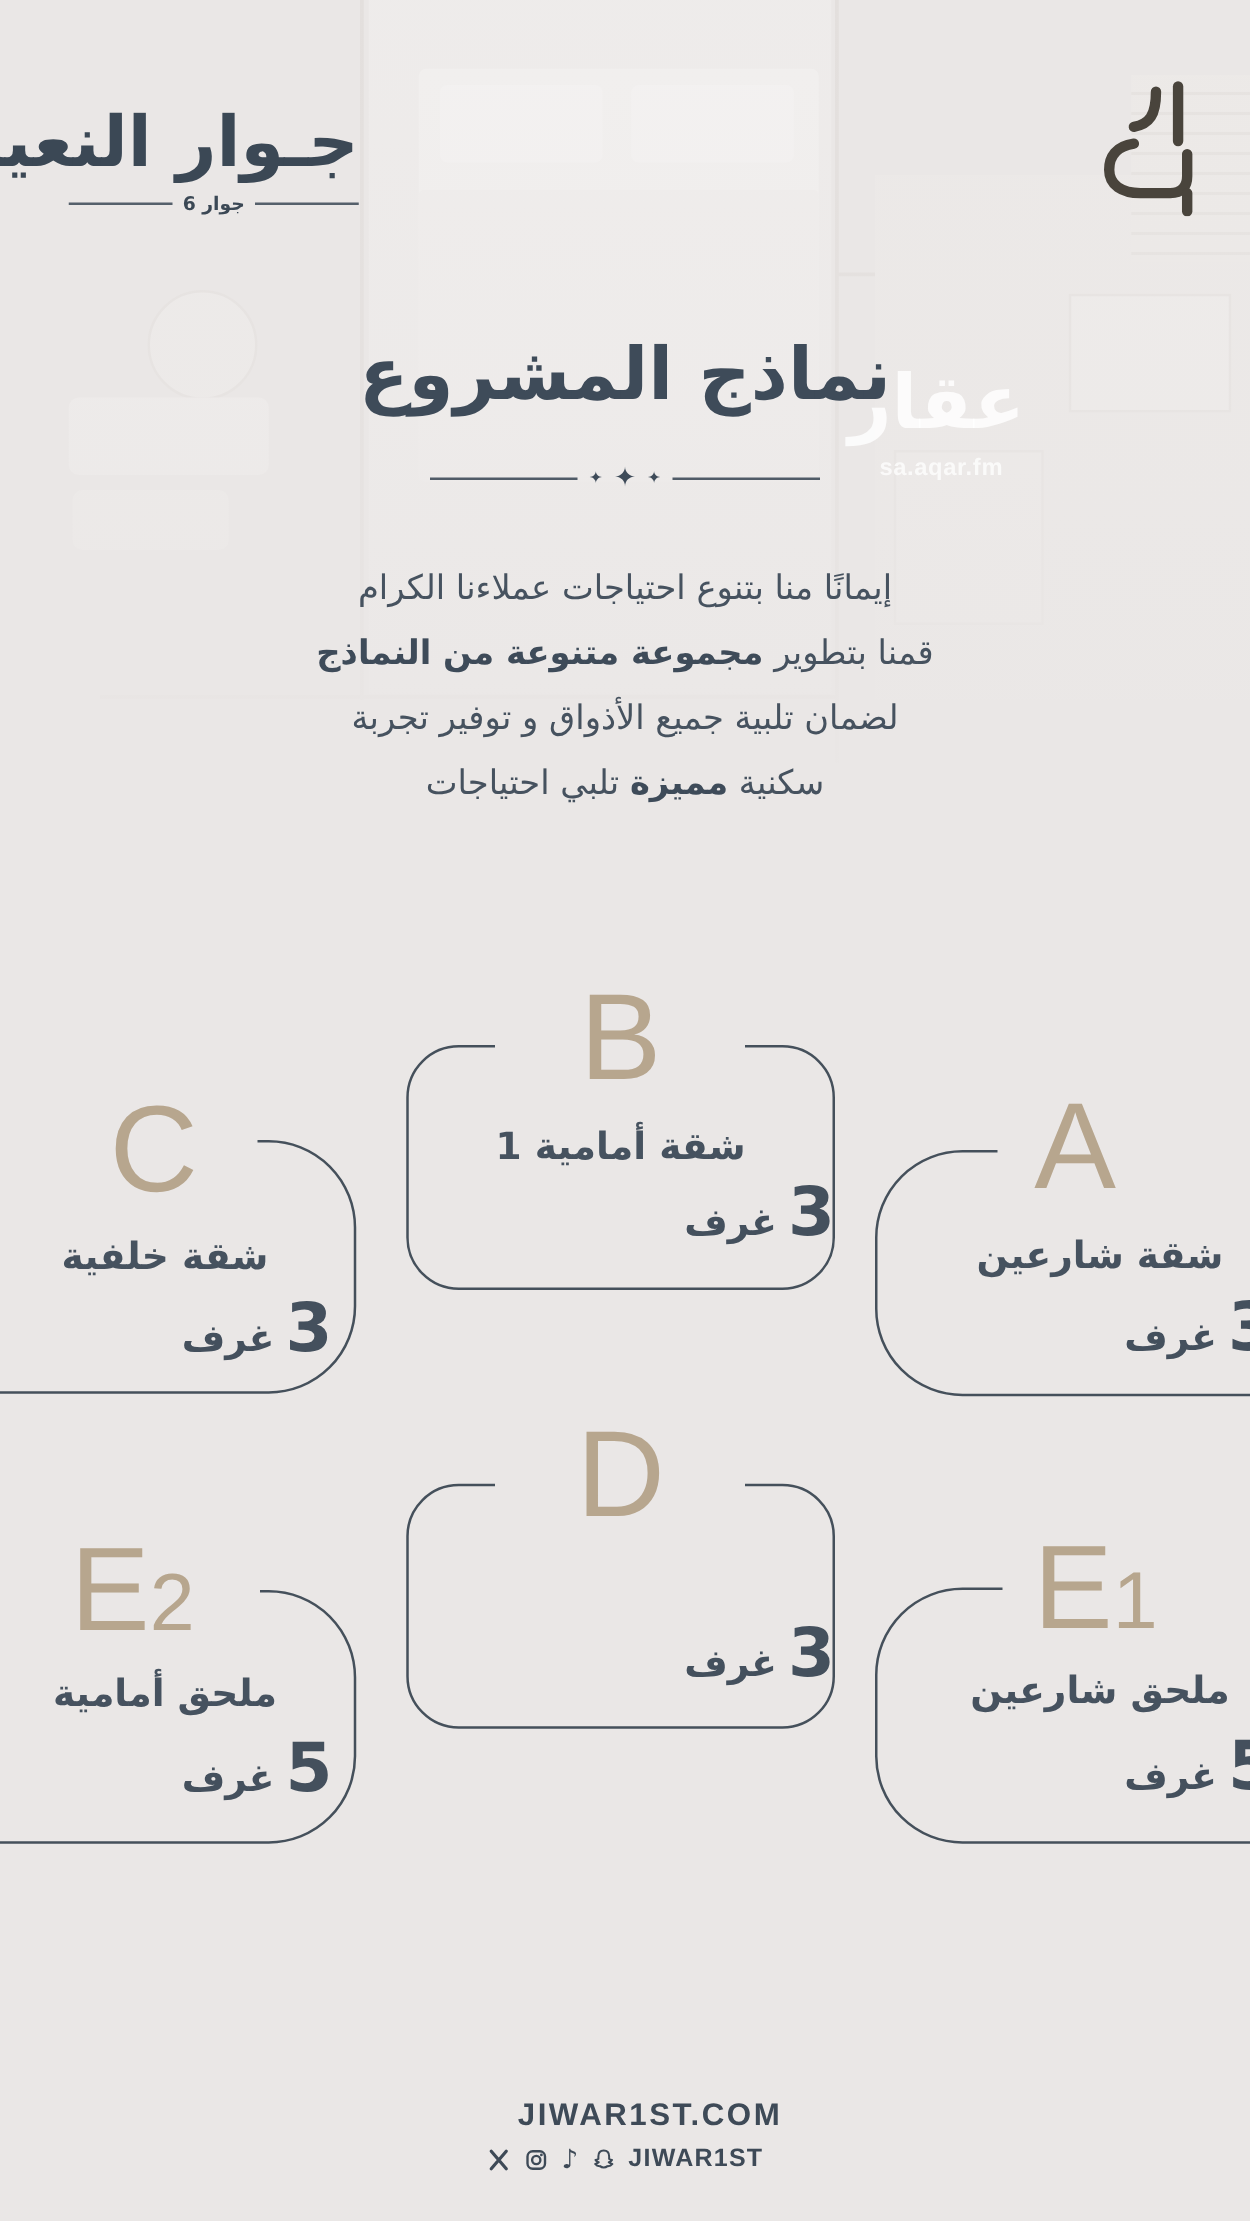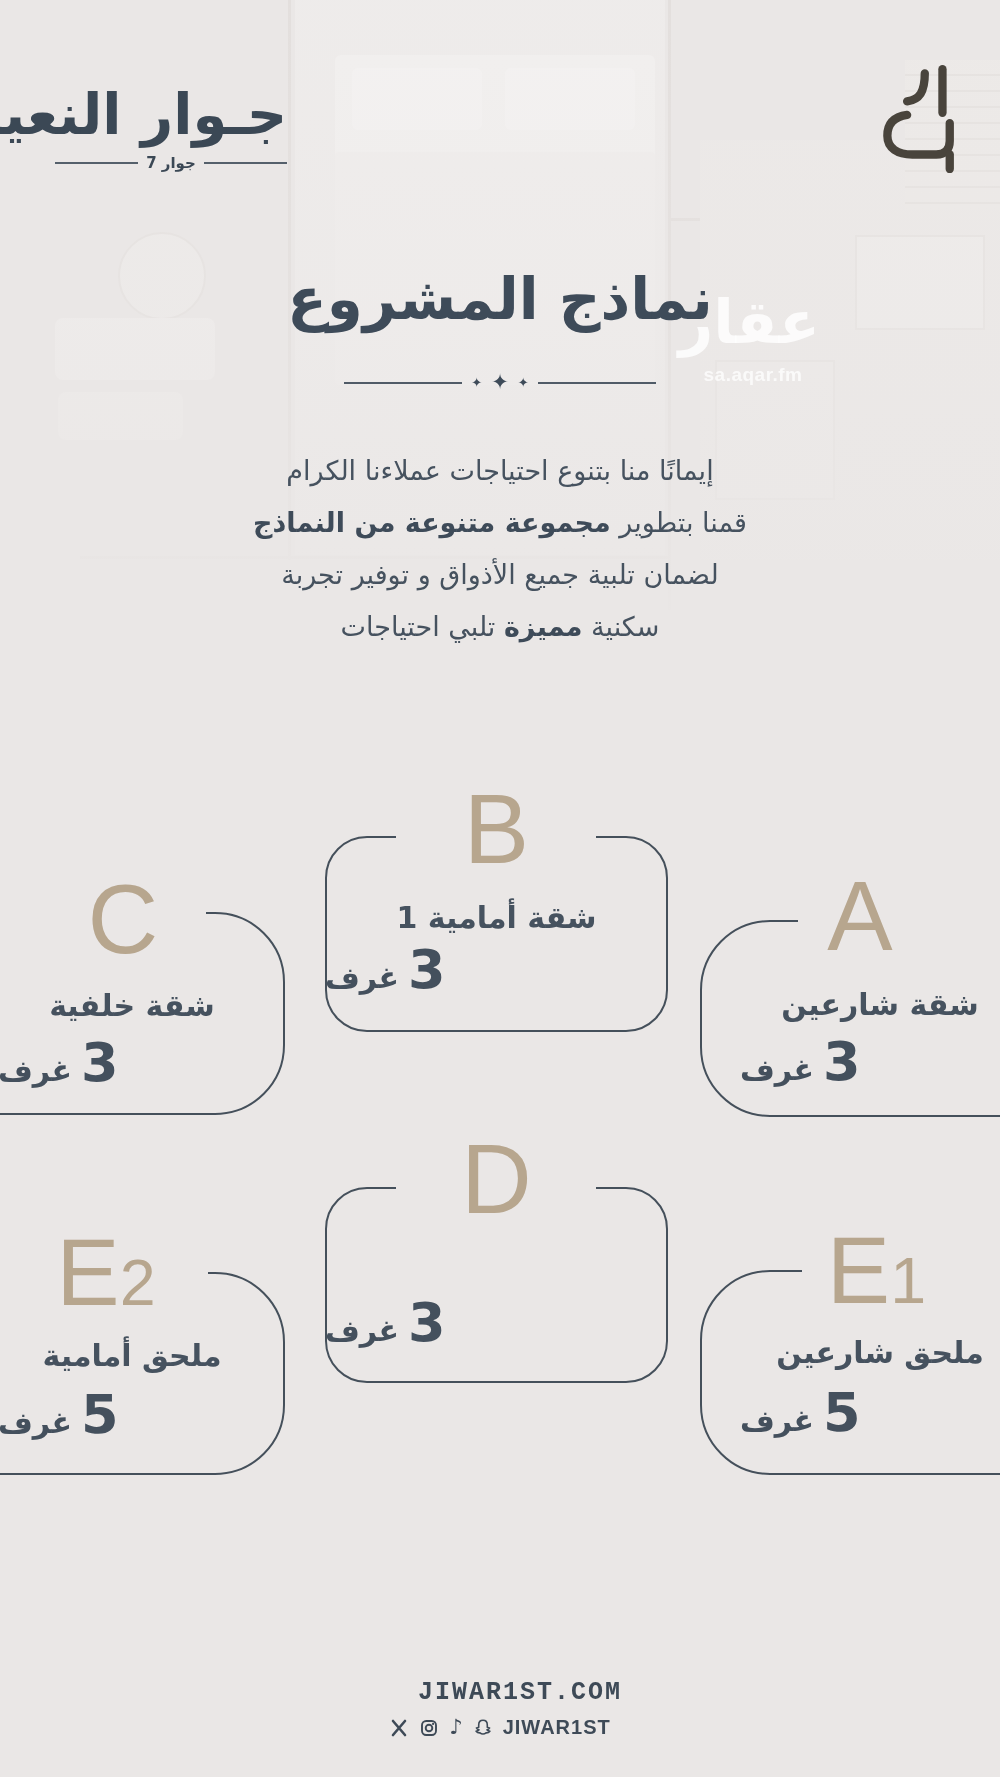--- a/index.html
+++ b/index.html
@@ -57,21 +57,21 @@
   .intro .line{display:block;}
   .intro b{font-weight:bold;color:#3e4b59;}
   
   .card{position:absolute;z-index:2;}
   .cborder{position:absolute;border:2px solid #45505b;background:transparent;}
   .cmask{position:absolute;background:#eae7e6;}
   .cletter{position:absolute;text-align:center;line-height:1;color:#b7a68e;
     font-family:"Liberation Sans",sans-serif;font-weight:500;}
   .lsub{font-size:.68em;letter-spacing:1px;}
   .cname{position:absolute;text-align:center;direction:rtl;font-size:30px;font-weight:bold;color:#46525f;}
-  .crooms{position:absolute;text-align:left;direction:rtl;color:#44505d;}
+  .crooms{position:absolute;text-align:right;direction:rtl;color:#44505d;}
   .rnum{font-size:54px;font-weight:bold;margin-inline-end:9px;}
   .runit{font-size:30px;font-weight:bold;}
   
   .card-b{left:325px;top:755px;width:343px;height:277px;}
   .card-b .cborder{left:0;top:81px;width:343px;height:196px;border-radius:42px;}
   .card-b .cmask{left:71px;top:55px;width:200px;height:62px;}
   .card-b .cletter{left:0;width:100%;top:25px;font-size:98px;}
   .card-b .cname{left:0;width:100%;top:145px;}
   .card-b .crooms{left:0;width:100%;top:183px;}
   
@@ -104,21 +104,21 @@
   .card-e2 .crooms{left:118px;width:268px;top:168px;}
   
   .card-e1{left:700px;top:1213px;width:420px;height:264px;}
   .card-e1 .cborder{left:0;top:57px;width:420px;height:205px;border-radius:70px;}
   .card-e1 .cmask{left:102px;top:30px;width:330px;height:58px;}
   .card-e1 .cletter{left:77px;width:200px;top:10px;font-size:95px;}
   .card-e1 .cname{left:40px;width:280px;top:122px;}
   .card-e1 .crooms{left:40px;width:280px;top:168px;}
   
   .footer{position:absolute;left:0;right:0;top:1678px;text-align:center;color:#3e4a57;z-index:2;}
-  .site{font-size:25px;font-weight:bold;letter-spacing:2px;font-family:Liberation Mono, monospace;padding-left:40px;}
+  .site{font-size:25px;font-weight:bold;letter-spacing:2px;font-family:Liberation Sans, sans-serif;padding-left:40px;}
   .social{margin-top:9px;display:flex;justify-content:center;align-items:center;gap:10px;}
   .social svg{width:20px;height:20px;display:block;}
   .note-glyph{font-size:21px;font-weight:bold;line-height:1;}
   .handle{font-size:20px;font-weight:bold;letter-spacing:1px;font-family:"Liberation Sans",sans-serif;}
 </style>
 </head>
 <body>
 
 <div class="poster">
 
@@ -139,21 +139,21 @@
     <div class="fp fp-rfix1"></div>
     <div class="fp fp-rfix2"></div>
     <div class="fp fp-stairs"></div>
     <div class="fp fp-fade"></div>
   </div>
 
   <div class="brand">
     <div class="brand-name">جـوار النعيم</div>
     <div class="brand-sub">
       <span class="brand-rule"></span>
-      <span class="brand-sub-text">جوار 7</span>
+      <span class="brand-sub-text">جوار 6</span>
       <span class="brand-rule"></span>
     </div>
   </div>
 
   <div class="monogram">
     <svg viewBox="0 0 75 105" xmlns="http://www.w3.org/2000/svg">
       <g fill="none" stroke="#49443c" stroke-width="8" stroke-linecap="round">
         <path d="M62 5 V47"></path>
         <path d="M45 9 C45 27 40 34 28 36"></path>
         <path d="M28 49 C14 51 9 59 9 69 C9 81 19 87 33 87 L56 87 C65 87 69 82 69 74 L69 57"></path>

